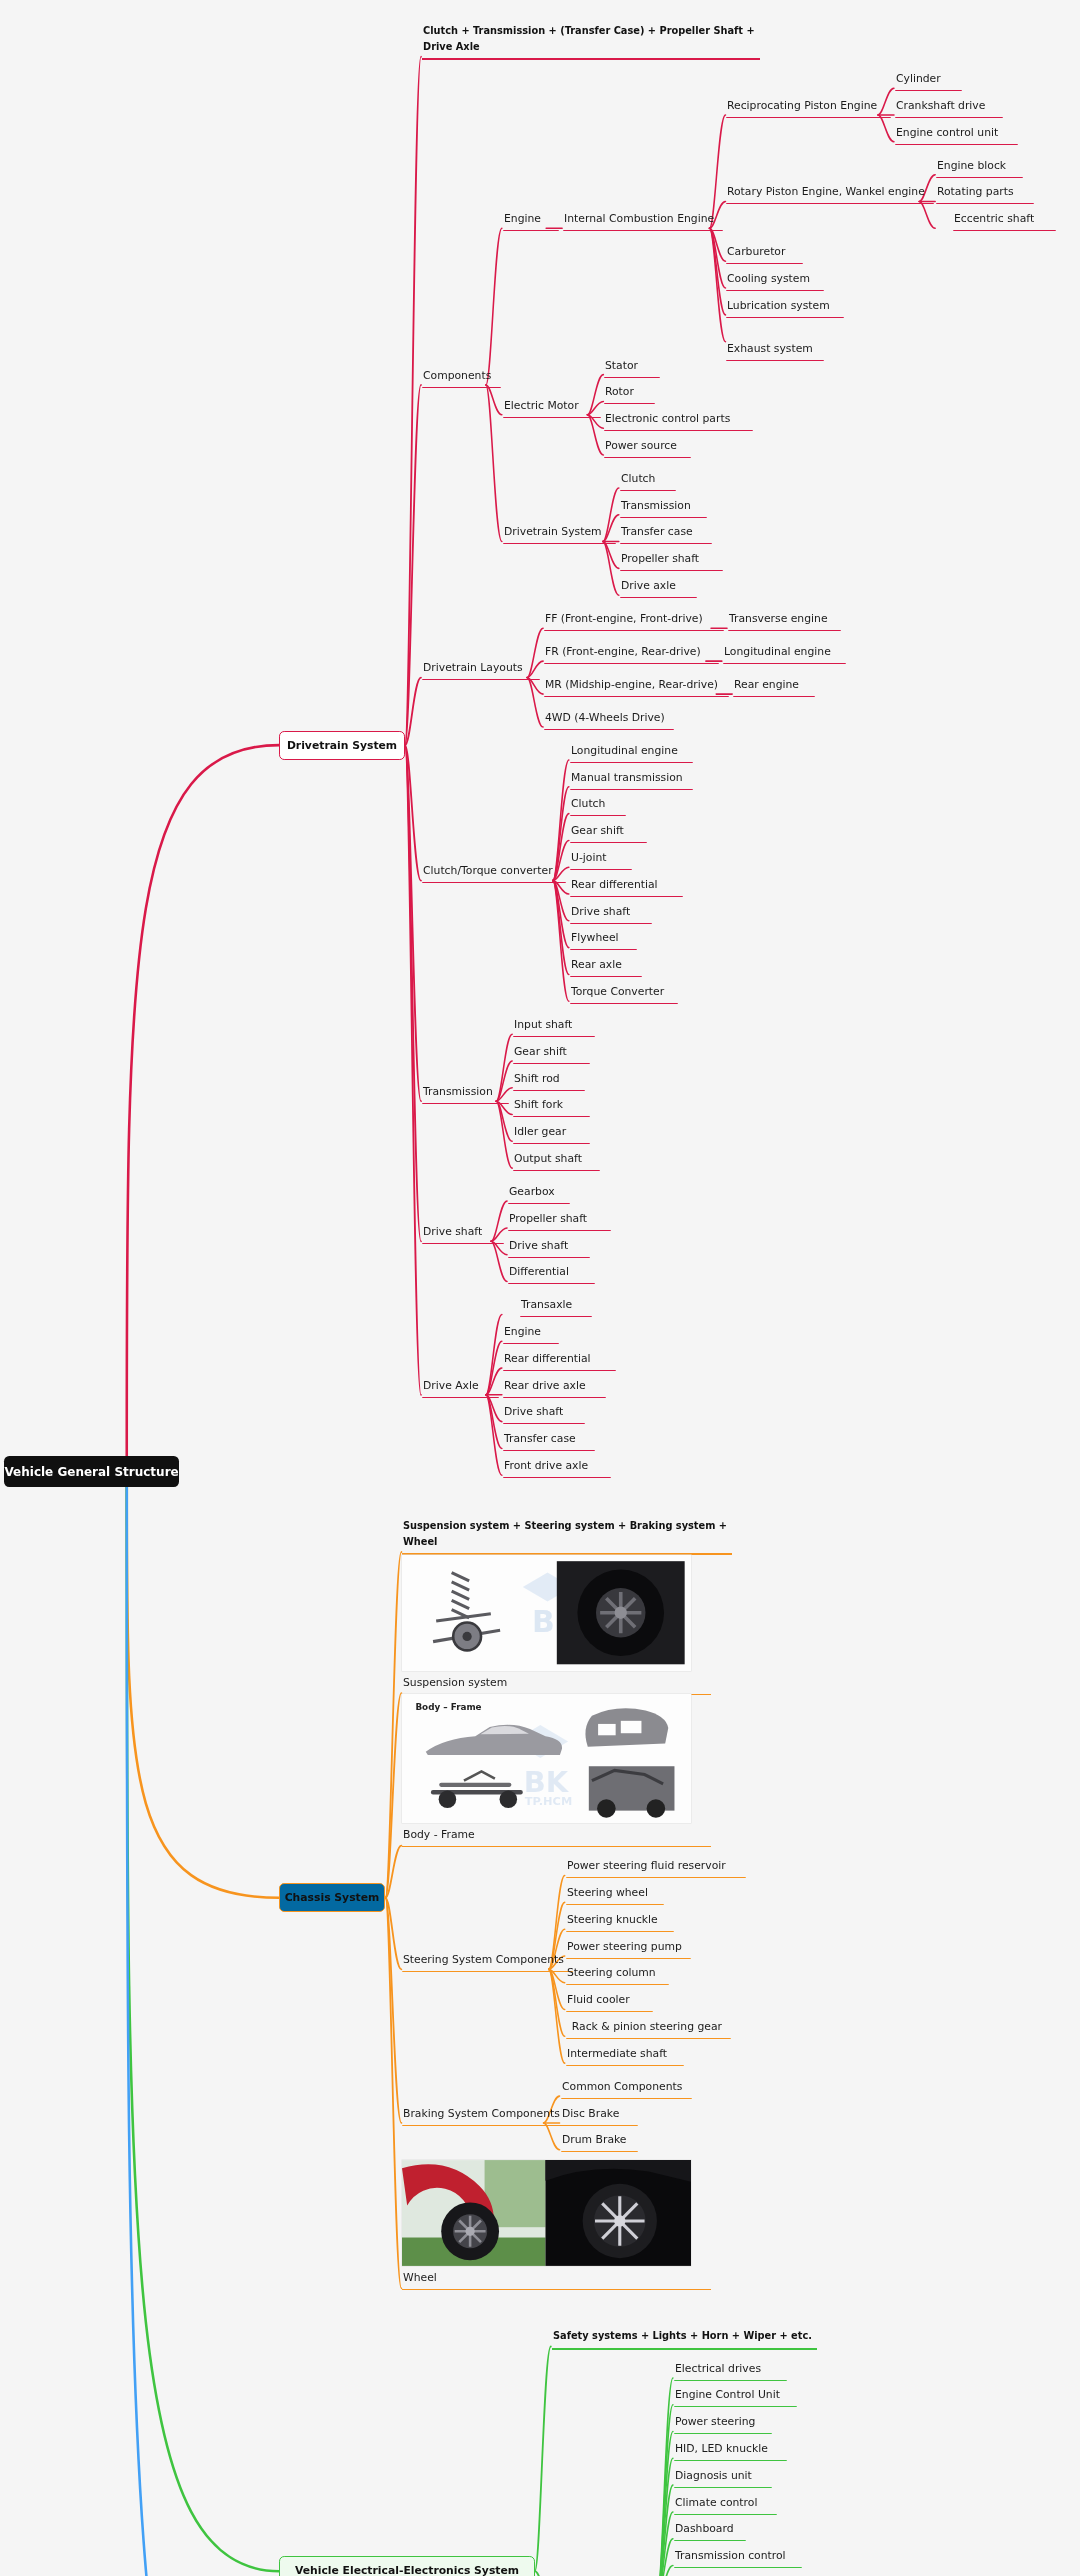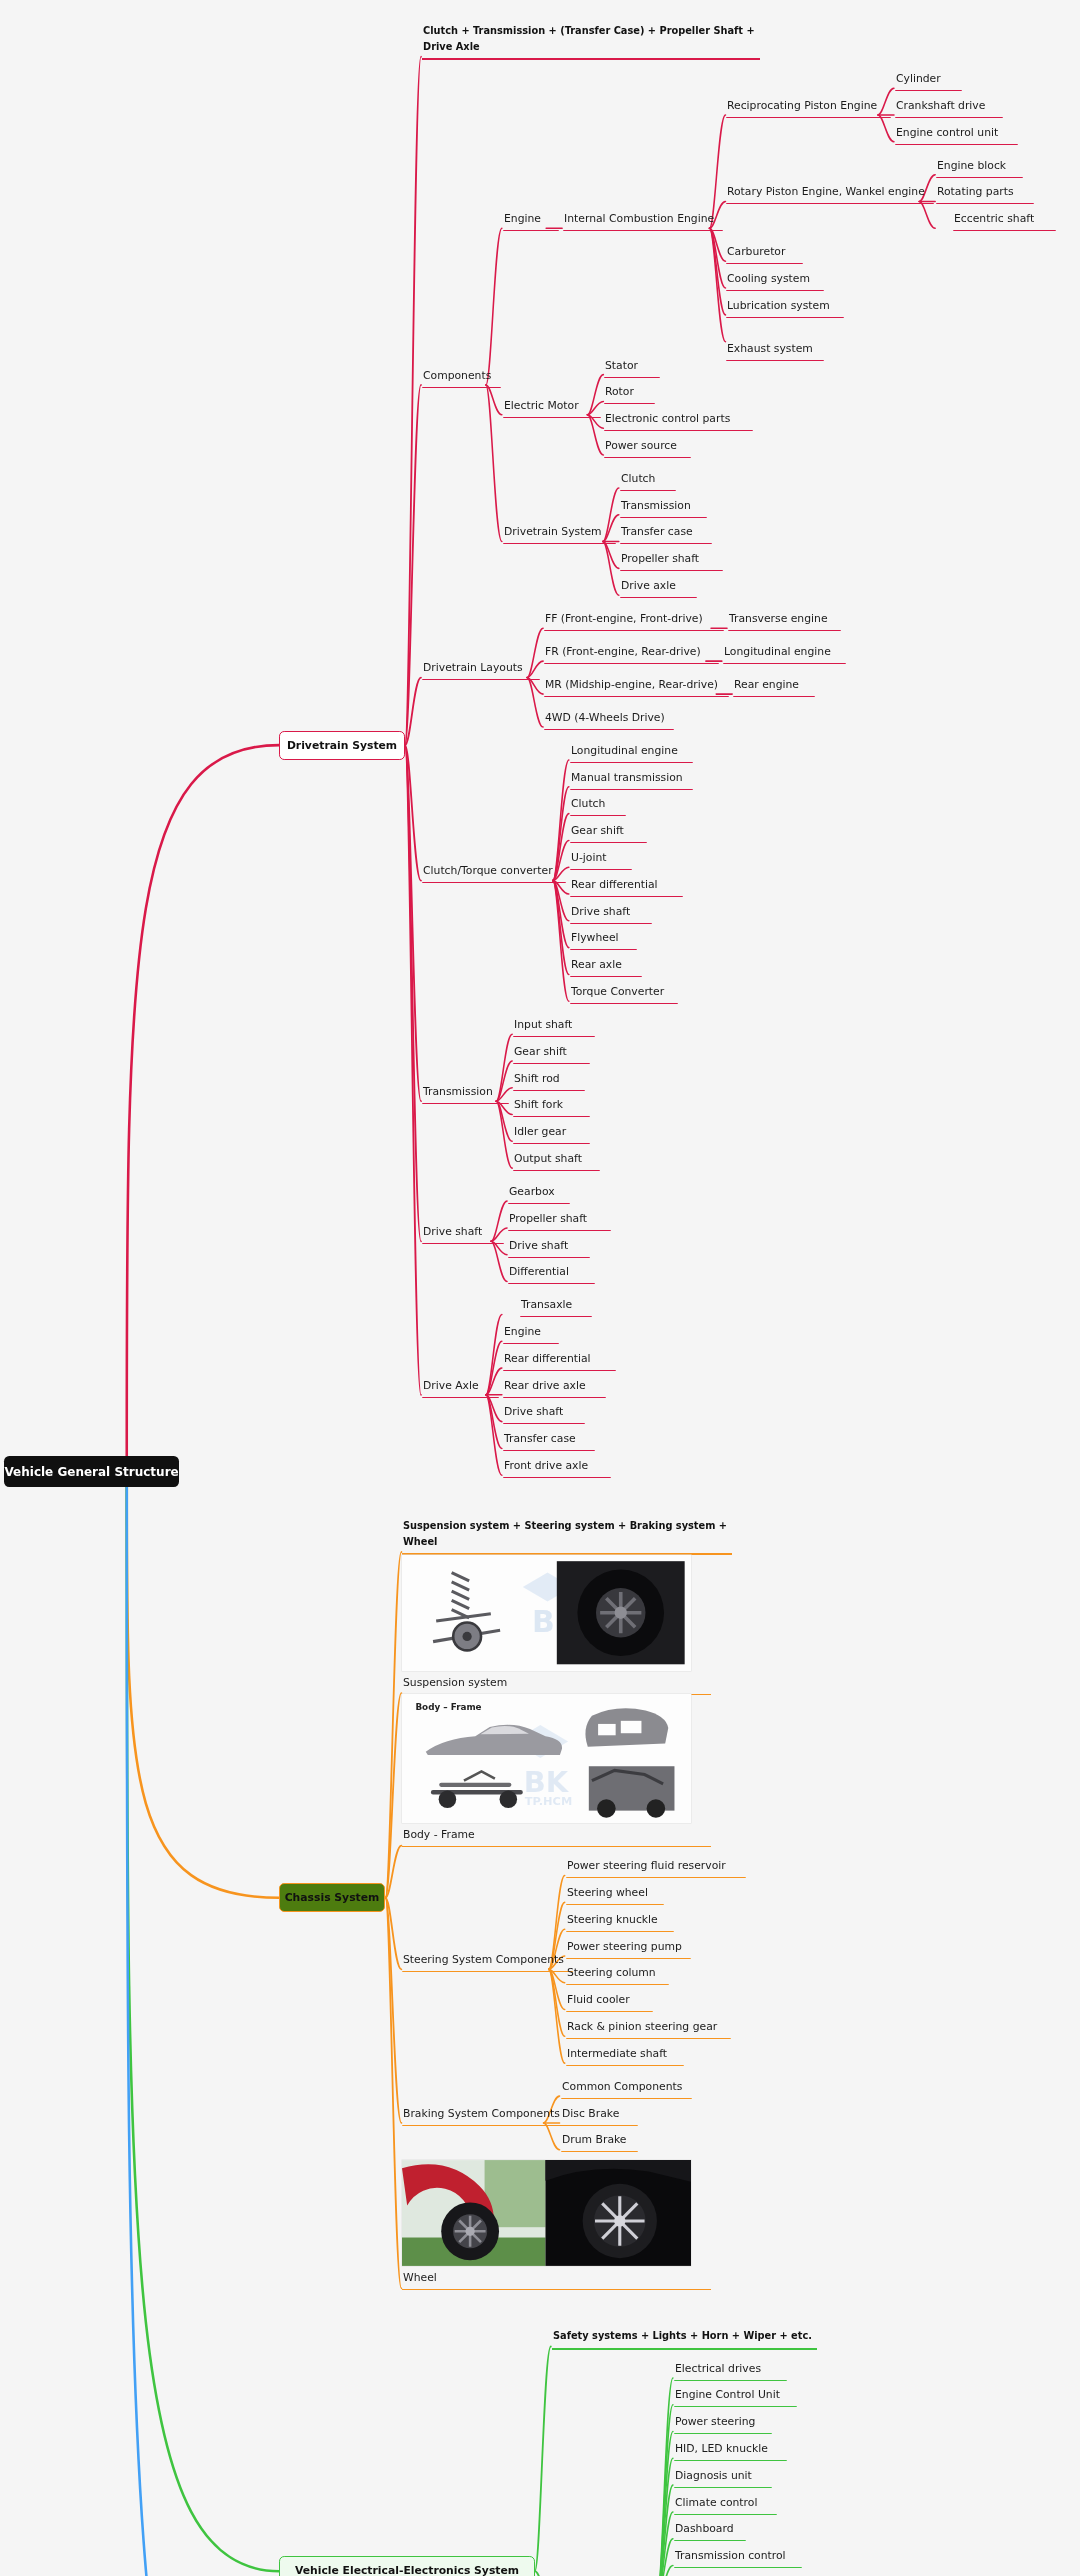--- a/index.html
+++ b/index.html
@@ -201,21 +201,21 @@
       <div class="leaf" style="left: 508px; top: 1238px; min-width: 72px; border-bottom-color: rgb(217, 25, 73);">Drive shaft</div>
       <div class="leaf" style="left: 508px; top: 1264px; min-width: 77px; border-bottom-color: rgb(217, 25, 73);">Differential</div>
       <div class="leaf ptxt" style="left: 422px; top: 1378px; min-width: 67px; border-bottom-color: rgb(217, 25, 73);">Drive Axle</div>
       <div class="leaf" style="left: 503px; top: 1297px; min-width: 62px; border-bottom-color: rgb(217, 25, 73); margin-left: 17px;">Transaxle</div>
       <div class="leaf" style="left: 503px; top: 1324px; min-width: 46px; border-bottom-color: rgb(217, 25, 73);">Engine</div>
       <div class="leaf" style="left: 503px; top: 1351px; min-width: 103px; border-bottom-color: rgb(217, 25, 73);">Rear differential</div>
       <div class="leaf" style="left: 503px; top: 1378px; min-width: 93px; border-bottom-color: rgb(217, 25, 73);">Rear drive axle</div>
       <div class="leaf" style="left: 503px; top: 1404px; min-width: 72px; border-bottom-color: rgb(217, 25, 73);">Drive shaft</div>
       <div class="leaf" style="left: 503px; top: 1431px; min-width: 82px; border-bottom-color: rgb(217, 25, 73);">Transfer case</div>
       <div class="leaf" style="left: 503px; top: 1458px; min-width: 98px; border-bottom-color: rgb(217, 25, 73);">Front drive axle</div>
-      <div class="box" style="left: 279px; top: 1883px; width: 106px; height: 29px; border-color: rgb(247, 148, 30); background: #4d7c0f;">Chassis System</div>
+      <div class="box" style="left: 279px; top: 1883px; width: 106px; height: 29px; border-color: rgb(247, 148, 30); background: #0369a1;">Chassis System</div>
       <div class="title" style="left: 402px; top: 1518px; min-width: 293px; border-bottom-color: rgb(247, 148, 30);">Suspension system + Steering system + Braking system +
 Wheel</div>
       <div class="imgnode" style="left: 402px; top: 1555px;">
         <div class="imgbox" style="height: 116px;">
    <svg width="289" height="116" viewBox="0 0 560 225">
     <rect width="560" height="225" fill="#fdfdfd"></rect>
     <g opacity="0.45">
               <polygon points="282,34 330,62 282,90 234,62" fill="#c3d7ee"></polygon>
       <text x="252" y="150" font-size="58" font-weight="bold" fill="#b6cde9">BK</text>
             </g>
@@ -263,21 +263,21 @@
           </svg><div class="imgcaption">Body – Frame</div></div>
         <div class="imglabel" style="border-bottom-color: rgb(247, 148, 30);">Body - Frame</div>
       </div>
       <div class="leaf ptxt" style="left: 402px; top: 1952px; min-width: 149px; border-bottom-color: rgb(247, 148, 30);">Steering System Components</div>
       <div class="leaf" style="left: 566px; top: 1858px; min-width: 170px; border-bottom-color: rgb(247, 148, 30);">Power steering fluid reservoir</div>
       <div class="leaf" style="left: 566px; top: 1885px; min-width: 88px; border-bottom-color: rgb(247, 148, 30);">Steering wheel</div>
       <div class="leaf" style="left: 566px; top: 1912px; min-width: 98px; border-bottom-color: rgb(247, 148, 30);">Steering knuckle</div>
       <div class="leaf" style="left: 566px; top: 1939px; min-width: 113px; border-bottom-color: rgb(247, 148, 30);">Power steering pump</div>
       <div class="leaf" style="left: 566px; top: 1965px; min-width: 93px; border-bottom-color: rgb(247, 148, 30);">Steering column</div>
       <div class="leaf" style="left: 566px; top: 1992px; min-width: 77px; border-bottom-color: rgb(247, 148, 30);">Fluid cooler</div>
-      <div class="leaf" style="left: 566px; top: 2019px; min-width: 155px; border-bottom-color: rgb(247, 148, 30);">Rack &amp; pinion steering gear</div>
+      <div class="leaf" style="left: 566px; top: 2019px; min-width: 155px; border-bottom-color: rgb(247, 148, 30); text-align: right;">Rack &amp; pinion steering gear</div>
       <div class="leaf" style="left: 566px; top: 2046px; min-width: 108px; border-bottom-color: rgb(247, 148, 30);">Intermediate shaft</div>
       <div class="leaf ptxt" style="left: 402px; top: 2106px; min-width: 144px; border-bottom-color: rgb(247, 148, 30);">Braking System Components</div>
       <div class="leaf" style="left: 561px; top: 2079px; min-width: 103px; border-bottom-color: rgb(247, 148, 30);">Common Components</div>
       <div class="leaf" style="left: 561px; top: 2106px; min-width: 67px; border-bottom-color: rgb(247, 148, 30);">Disc Brake</div>
       <div class="leaf" style="left: 561px; top: 2132px; min-width: 67px; border-bottom-color: rgb(247, 148, 30);">Drum Brake</div>
       <div class="imgnode" style="left: 402px; top: 2160px;">
         <div class="imgbox" style="height: 106px;">
    <svg width="289" height="106" viewBox="0 0 560 205">
     <rect width="278" height="205" fill="#dfe8df"></rect>
     <rect x="160" y="0" width="118" height="130" fill="#9dbd8f"></rect>

